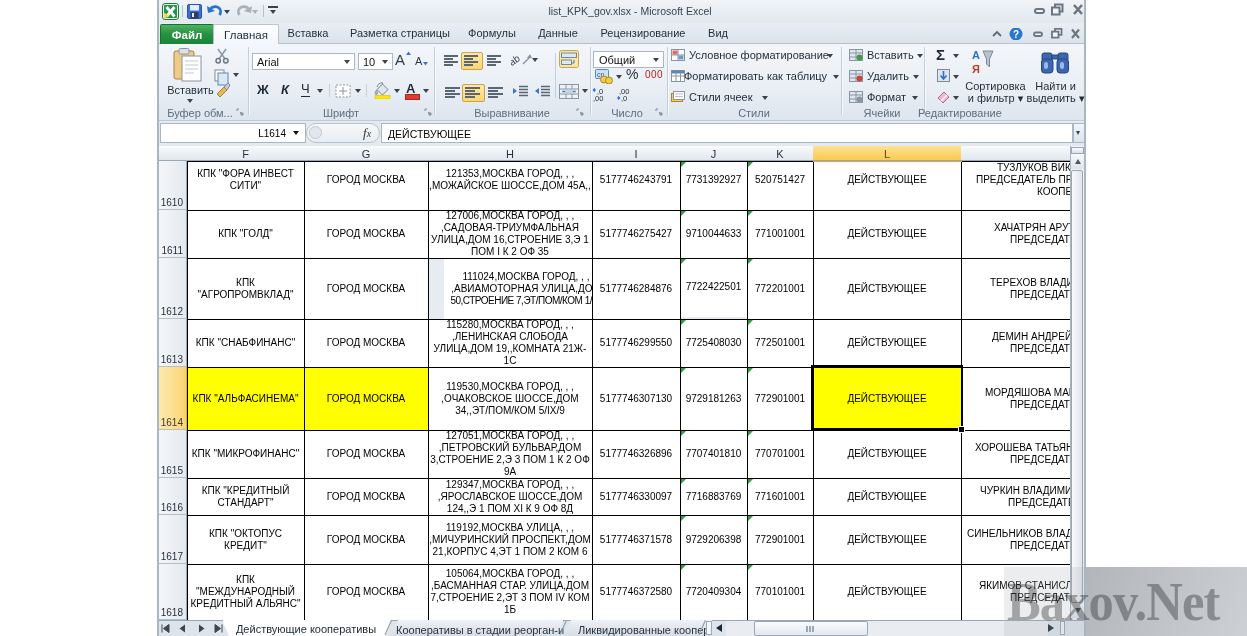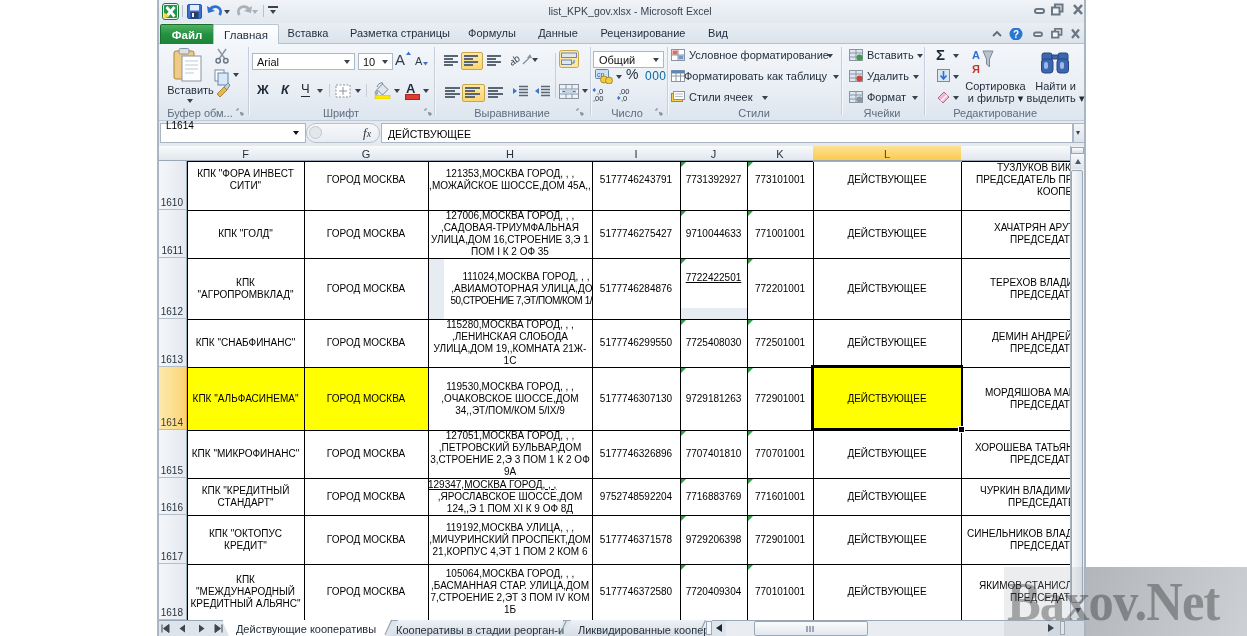--- a/index.html
+++ b/index.html
@@ -96,21 +96,21 @@
 <div class="sep" style="left:590px"></div>
 <div class="sep" style="left:667px"></div>
 <div class="sep" style="left:841px"></div>
 <div class="sep" style="left:924px"></div>
 <div class="gl" style="left:130px;top:107px;width:140px;text-align:center">Буфер обм...</div>
 <div class="gl" style="left:271px;top:107px;width:140px;text-align:center">Шрифт</div>
 <div class="gl" style="left:442px;top:107px;width:140px;text-align:center">Выравнивание</div>
 <div class="gl" style="left:557px;top:107px;width:140px;text-align:center">Число</div>
 <div class="gl" style="left:684px;top:107px;width:140px;text-align:center">Стили</div>
 <div class="gl" style="left:812px;top:107px;width:140px;text-align:center">Ячейки</div>
-<div class="gl" style="left:897px;top:107px;width:140px;text-align:right">Редактирование</div>
+<div class="gl" style="left:918px;top:107px;width:140px;text-align:left">Редактирование</div>
 <svg class="a" style="left:236px;top:108px" width="8" height="8" viewBox="0 0 8 8">
 <path d="M1 3 L1 1 L3 1 M5 5 L7 5 L7 7 L5 7 Z M4 4 L7 7" stroke="#7a8798" fill="none" stroke-width="1"></path>
   </svg>
 <svg class="a" style="left:424px;top:108px" width="8" height="8" viewBox="0 0 8 8">
 <path d="M1 3 L1 1 L3 1 M5 5 L7 5 L7 7 L5 7 Z M4 4 L7 7" stroke="#7a8798" fill="none" stroke-width="1"></path>
   </svg>
 <svg class="a" style="left:576px;top:108px" width="8" height="8" viewBox="0 0 8 8">
 <path d="M1 3 L1 1 L3 1 M5 5 L7 5 L7 7 L5 7 Z M4 4 L7 7" stroke="#7a8798" fill="none" stroke-width="1"></path>
   </svg>
 <svg class="a" style="left:655px;top:108px" width="8" height="8" viewBox="0 0 8 8">
@@ -270,21 +270,21 @@
 <svg class="a" style="left:595px;top:69px" width="20" height="15" viewBox="0 0 20 15">
 <rect x="0.5" y="0.5" width="13" height="9" rx="1" fill="#cfe0f2" stroke="#5b87b5"></rect>
 <text x="2" y="8" font-size="7" fill="#31609c" font-family="Liberation Sans">ср</text>
 <circle cx="9" cy="10.5" r="3.5" fill="#f2cc45" stroke="#ab8a1e"></circle>
 <circle cx="14" cy="11.5" r="3.5" fill="#f2cc45" stroke="#ab8a1e"></circle>
 </svg>
 <div class="a" style="left:616px;top:75px">
     <div class="tri"></div>
   </div>
 <div class="a" style="left:626px;top:66px;font-size:14px;color:#1f2b38">%</div>
-<div class="a" style="left:645px;top:69px;font-size:12px;color:#0369a1;letter-spacing:0.5px">000</div>
+<div class="a" style="left:645px;top:69px;font-size:10px;color:#b91c1c;letter-spacing:0.5px">000</div>
 <svg class="a" style="left:592px;top:87px" width="24" height="15" viewBox="0 0 24 15">
 <text x="5" y="7" font-size="7.5" fill="#1f2b38" font-family="Liberation Sans">,0</text>
 <text x="1" y="14" font-size="7.5" fill="#1f2b38" font-family="Liberation Sans">,00</text>
 <path d="M4 3 L1 3 M1 3 L3 1.5 M1 3 L3 4.5" stroke="#3b74c9" stroke-width="1.1" fill="none"></path>
 </svg>
 <svg class="a" style="left:616px;top:87px" width="24" height="15" viewBox="0 0 24 15">
 <text x="3" y="7" font-size="7.5" fill="#1f2b38" font-family="Liberation Sans">,00</text>
 <text x="5" y="14" font-size="7.5" fill="#1f2b38" font-family="Liberation Sans">,0</text>
 <path d="M1 11 L4 11 M4 11 L2 9.5 M4 11 L2 12.5" stroke="#3b74c9" stroke-width="1.1" fill="none"></path>
 </svg>
@@ -376,21 +376,21 @@
 <rect x="0.5" y="12" width="11.5" height="14" rx="3"></rect>
 <rect x="16" y="12" width="11.5" height="14" rx="3"></rect>
 </g>
 <rect x="3" y="15" width="4" height="7" rx="2" fill="#9db8e8"></rect>
 <rect x="19" y="15" width="4" height="7" rx="2" fill="#9db8e8"></rect>
 </svg>
 <div class="a" style="left:1018px;top:80px;width:75px;text-align:center;font-size:11px;color:#1f2b38">Найти и</div>
 <div class="a" style="left:1018px;top:92px;width:75px;text-align:center;font-size:11px;color:#1f2b38">выделить ▾</div>
 <div class="a" style="left:159px;top:121px;width:925px;height:25px;background:#e4eaf0"></div>
 <div class="a" style="left:160px;top:123px;width:146px;height:20px;background:#fff;border:1px solid #aab6c4;box-sizing:border-box"></div>
-<div class="a" style="left:166px;top:120px;width:120px;text-align:left;font-size:10px;color:#000">L1614</div>
+<div class="a" style="left:166px;top:128px;width:120px;text-align:right;font-size:10px;color:#000">L1614</div>
 <div class="a" style="left:293px;top:131px">
     <div class="tri" style="border-top-color:#111"></div>
   </div>
 <div class="a" style="left:306px;top:123px;width:74px;height:20px;background:linear-gradient(#f6f8fa,#e8edf2);border:1px solid #b6c1cd;border-radius:10px;box-sizing:border-box"></div>
 <div class="a" style="left:309px;top:126px;width:13px;height:13px;border-radius:50%;background:#e2e7ec;border:1px solid #c0c8d0;box-sizing:border-box"></div>
 <div class="a" style="left:363px;top:125px;font-size:13px;font-style:italic;font-family:'Liberation Serif',serif;color:#333">f<span style="font-size:10px">x</span></div>
 <div class="a" style="left:381px;top:123px;width:692px;height:20px;background:#fff;border:1px solid #aab6c4;box-sizing:border-box"></div>
 <div class="a" style="left:388px;top:128px;font-size:10.5px;color:#000">ДЕЙСТВУЮЩЕЕ</div>
 <div class="a" style="left:1073px;top:123px;width:12px;height:20px;background:linear-gradient(#f2f5f8,#dde4eb);border:1px solid #aab6c4;box-sizing:border-box"></div>
 <div class="a" style="left:1076px;top:131px">
@@ -418,21 +418,21 @@
 <div class="cell" style="left:304px;top:149px;width:124px;height:61px;">ГОРОД МОСКВА</div>
 <div class="cell" style="left:428px;top:149px;width:164px;height:61px;">
     <div style="width:100%">
       <div style="white-space:nowrap;text-align:center;">121353,МОСКВА ГОРОД, , ,</div>
       <div style="white-space:nowrap;text-align:center;">,МОЖАЙСКОЕ ШОССЕ,ДОМ 45А,,</div>
     </div>
   </div>
 <div class="cell" style="left:592px;top:149px;width:88px;height:61px;">5177746243791</div>
 <div class="cell" style="left:680px;top:149px;width:67px;height:61px;">7731392927</div>
 <div class="gt" style="left:681px;top:162px"></div>
-<div class="cell" style="left:747px;top:149px;width:66px;height:61px;">773101001</div>
+<div class="cell" style="left:747px;top:149px;width:66px;height:61px;">520751427</div>
 <div class="gt" style="left:748px;top:162px"></div>
 <div class="cell" style="left:813px;top:149px;width:148px;height:61px;">ДЕЙСТВУЮЩЕЕ</div>
 <div class="cell" style="left:961px;top:149px;width:109px;height:61px;display:block;text-align:left">
     <span style="position:absolute;left:36px;top:12.5px;line-height:12px;white-space:nowrap">ТУЗЛУКОВ ВИКТОР НИКОЛАЕВИЧ</span>
     <span style="position:absolute;left:15px;top:24.5px;line-height:12px;white-space:nowrap">ПРЕДСЕДАТЕЛЬ ПРАВЛЕНИЯ КООПЕР</span>
     <span style="position:absolute;left:76px;top:36.5px;line-height:12px;white-space:nowrap">КООПЕРАТИВА</span>
   </div>
 <div class="rn" style="top:210px;height:48px;">1611</div>
 <div class="cell" style="left:187px;top:210px;width:117px;height:48px;">
     <div style="width:100%">
@@ -467,21 +467,21 @@
   </div>
 <div class="cell" style="left:304px;top:258px;width:124px;height:61px;">ГОРОД МОСКВА</div>
 <div class="cell" style="left:428px;top:258px;width:164px;height:61px;margin-left:16px;">
     <div style="width:100%">
       <div style="white-space:nowrap;text-align:center;">111024,МОСКВА ГОРОД, , ,</div>
       <div style="white-space:nowrap;text-align:center;">,АВИАМОТОРНАЯ УЛИЦА,ДОМ</div>
       <div style="white-space:nowrap;text-align:center;letter-spacing:-0.5px;">50,СТРОЕНИЕ 7,ЭТ/ПОМ/КОМ 1/I/3</div>
     </div>
   </div>
 <div class="cell" style="left:592px;top:258px;width:88px;height:61px;">5177746284876</div>
-<div class="cell" style="left:680px;top:247px;width:67px;height:61px;text-decoration:underline;">7722422501</div>
+<div class="cell" style="left:680px;top:256px;width:67px;height:61px;">7722422501</div>
 <div class="gt" style="left:681px;top:259px"></div>
 <div class="cell" style="left:747px;top:258px;width:66px;height:61px;">772201001</div>
 <div class="gt" style="left:748px;top:259px"></div>
 <div class="cell" style="left:813px;top:258px;width:148px;height:61px;">ДЕЙСТВУЮЩЕЕ</div>
 <div class="cell" style="left:961px;top:258px;width:109px;height:61px;display:block;text-align:left">
     <span style="position:absolute;left:29px;top:18.5px;line-height:12px;white-space:nowrap">ТЕРЕХОВ ВЛАДИСЛАВ ИГОРЕВИЧ</span>
     <span style="position:absolute;left:49px;top:30.5px;line-height:12px;white-space:nowrap">ПРЕДСЕДАТЕЛЬ ПРАВЛЕНИЯ</span>
   </div>
 <div class="rn" style="top:319px;height:48px;">1613</div>
 <div class="cell" style="left:187px;top:319px;width:117px;height:48px;">
@@ -560,26 +560,26 @@
 <div class="rn" style="top:478px;height:37px;">1616</div>
 <div class="cell" style="left:187px;top:478px;width:117px;height:37px;">
     <div style="width:100%">
       <div style="white-space:nowrap;text-align:center;">КПК "КРЕДИТНЫЙ</div>
       <div style="white-space:nowrap;text-align:center;">СТАНДАРТ"</div>
     </div>
   </div>
 <div class="cell" style="left:304px;top:478px;width:124px;height:37px;">ГОРОД МОСКВА</div>
 <div class="cell" style="left:428px;top:478px;width:164px;height:37px;">
     <div style="width:100%">
-      <div style="white-space:nowrap;text-align:left;text-decoration:underline;">129347,МОСКВА ГОРОД, , ,</div>
+      <div style="white-space:nowrap;text-align:center;">129347,МОСКВА ГОРОД, , ,</div>
       <div style="white-space:nowrap;text-align:center;">,ЯРОСЛАВСКОЕ ШОССЕ,ДОМ</div>
       <div style="white-space:nowrap;text-align:center;">124,,Э 1 ПОМ XI К 9 ОФ 8Д</div>
     </div>
   </div>
-<div class="cell" style="left:592px;top:478px;width:88px;height:37px;">9752748592204</div>
+<div class="cell" style="left:592px;top:478px;width:88px;height:37px;">5177746330097</div>
 <div class="cell" style="left:680px;top:478px;width:67px;height:37px;">7716883769</div>
 <div class="gt" style="left:681px;top:479px"></div>
 <div class="cell" style="left:747px;top:478px;width:66px;height:37px;">771601001</div>
 <div class="gt" style="left:748px;top:479px"></div>
 <div class="cell" style="left:813px;top:478px;width:148px;height:37px;">ДЕЙСТВУЮЩЕЕ</div>
 <div class="cell" style="left:961px;top:478px;width:109px;height:37px;display:block;text-align:left">
     <span style="position:absolute;left:19px;top:6.5px;line-height:12px;white-space:nowrap">ЧУРКИН ВЛАДИМИР АНАТОЛЬЕВИЧ</span>
     <span style="position:absolute;left:47px;top:18.5px;line-height:12px;white-space:nowrap">ПРЕДСЕДАТЕЛЬ ПРАВЛЕНИЯ</span>
   </div>
 <div class="rn" style="top:515px;height:49px;">1617</div>

